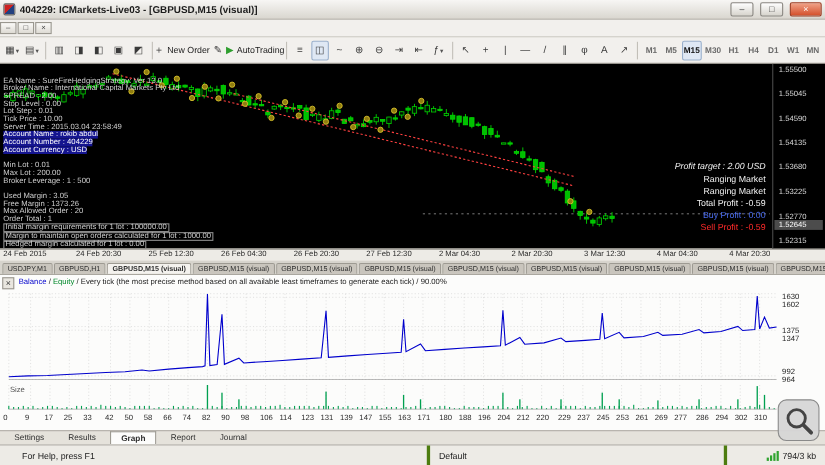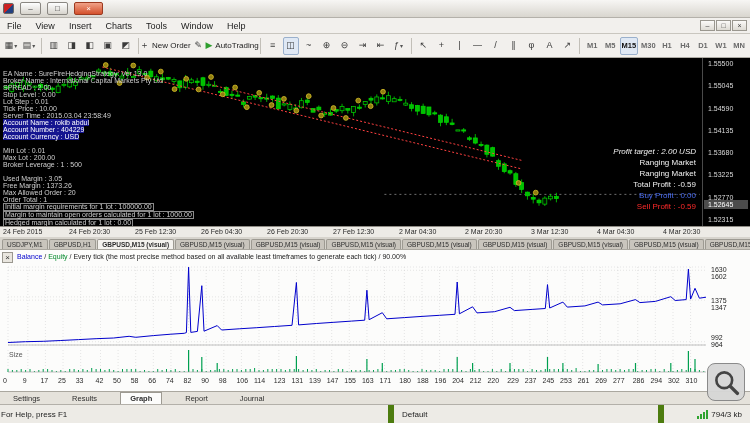--- a/index.html
+++ b/index.html
@@ -74,63 +74,55 @@
   .hdr-balance{color:#0000cc}
   .hdr-equity{color:#00882a}
   .hdr-model{color:#222}
   #balance-svg{position:absolute;left:0;top:14px}
   #size-svg{position:absolute;left:0;top:100px}
   .size-label{position:absolute;left:9px;top:101px;color:#555;z-index:2}
   .tester-xlabels{position:absolute;left:0;top:127px;width:100%;height:10px}
   .xlabel{position:absolute;font-size:7px;color:#2a2a2a}
 
   
-  .bottom-tabs{height:13px;background:#e5e2db;border-top:1px solid #aaa79f;display:flex;align-items:center;
-    gap:14px;padding-left:4px;font-size:7.5px}
+  .bottom-tabs{height:13px;background:#e5e2db;border-top:1px solid #aaa79f;display:flex;
+    gap:4px;padding-left:4px;font-size:7.5px}
   .btab{padding:1px 9px;color:#2e2e2e}
   .btab.active{background:#fcfcfb;border:1px solid #9d9a92;border-bottom-color:#fcfcfb;font-weight:bold}
 
   
   .statusbar{height:19px;background:#edebe6;border-top:1px solid #b3b0a9;display:flex;align-items:center;font-size:8px}
-  .status-help{flex:1;padding-left:1px}
-  .status-cell{border-left:6px solid #4d7c0f;height:100%;display:flex;align-items:center;padding:0 8px}
+  .status-help{flex:1;padding-left:20px}
+  .status-cell{border-left:3px solid #4d7c0f;height:100%;display:flex;align-items:center;padding:0 8px}
   .status-profile{width:270px}
   .status-size{width:92px;justify-content:flex-end;gap:3px}
   .conn-icon{display:inline-flex;align-items:flex-end;gap:1px}
   .conn-icon i{width:2px;background:#2fa32f}
   .conn-icon i:nth-child(1){height:3px}.conn-icon i:nth-child(2){height:5px}
   .conn-icon i:nth-child(3){height:7px}.conn-icon i:nth-child(4){height:9px}
 
   
   .zoom-badge{position:absolute;right:5px;bottom:22px;width:38px;height:38px;z-index:20;
     background:rgba(214,214,214,.95);border:1px solid #8a8a8a;border-radius:8px;
     display:flex;align-items:center;justify-content:center}
 </style>
 </head>
 <body>
 
 <div class="window">
 
   <div class="titlebar">
     <span class="app-icon"></span>
+    <span class="title-text">404229: ICMarkets-Live03 - [GBPUSD,M15 (visual)]</span>
     <span class="wbtn">–</span>
     <span class="wbtn">□</span>
     <span class="wbtn close">×</span>
   </div>
 
   <div class="menubar">
-    <span id="menu-items">
-        <span class="menu-item">File</span>
-        <span class="menu-item">View</span>
-        <span class="menu-item">Insert</span>
-        <span class="menu-item">Charts</span>
-        <span class="menu-item">Tools</span>
-        <span class="menu-item">Window</span>
-        <span class="menu-item">Help</span>
-      </span>
     <span class="child-controls">
       <span class="cbtn">–</span>
       <span class="cbtn">□</span>
       <span class="cbtn">×</span>
     </span>
   </div>
 
   <div class="toolbar" id="toolbar">
       <span class="tb-btn">
         <span class="tb-glyph">▦</span>

